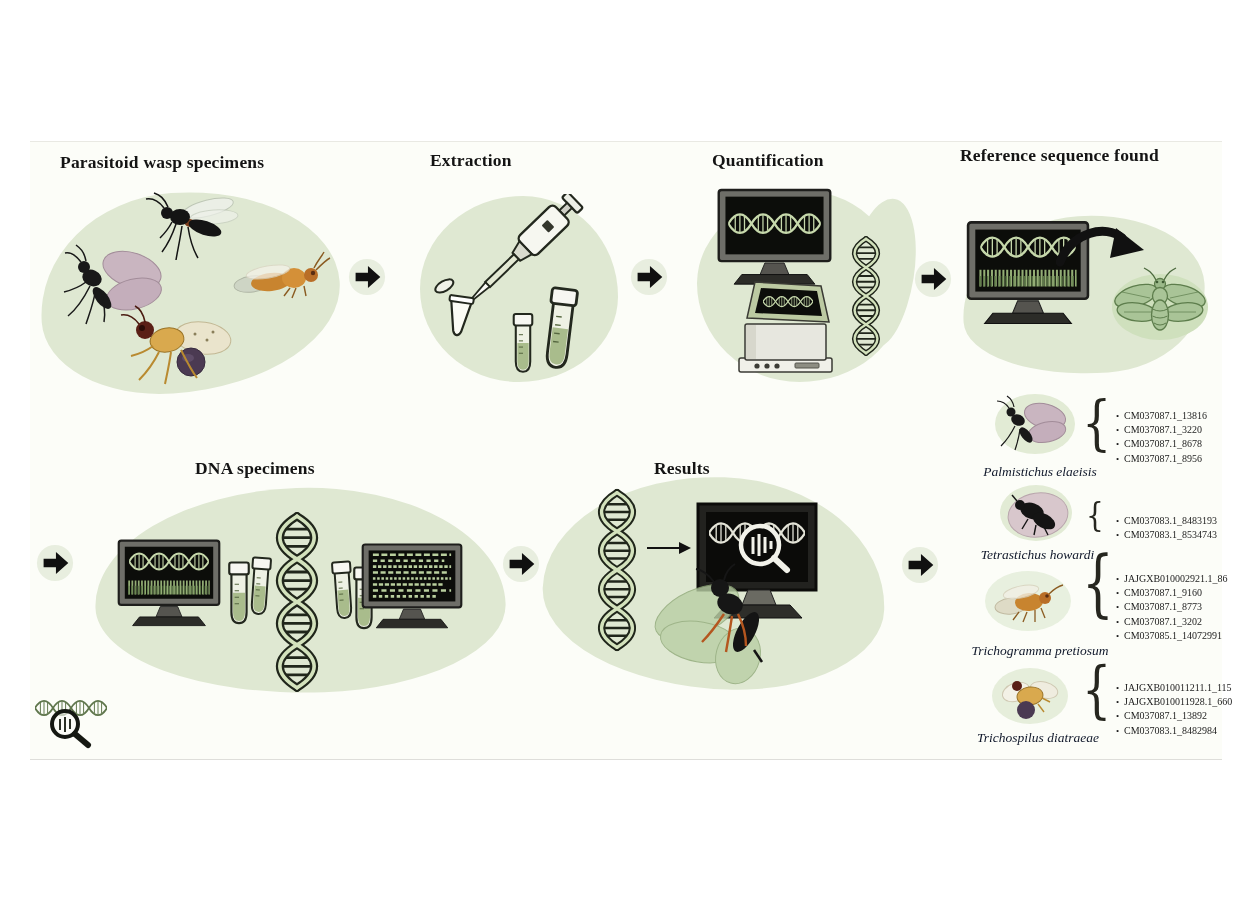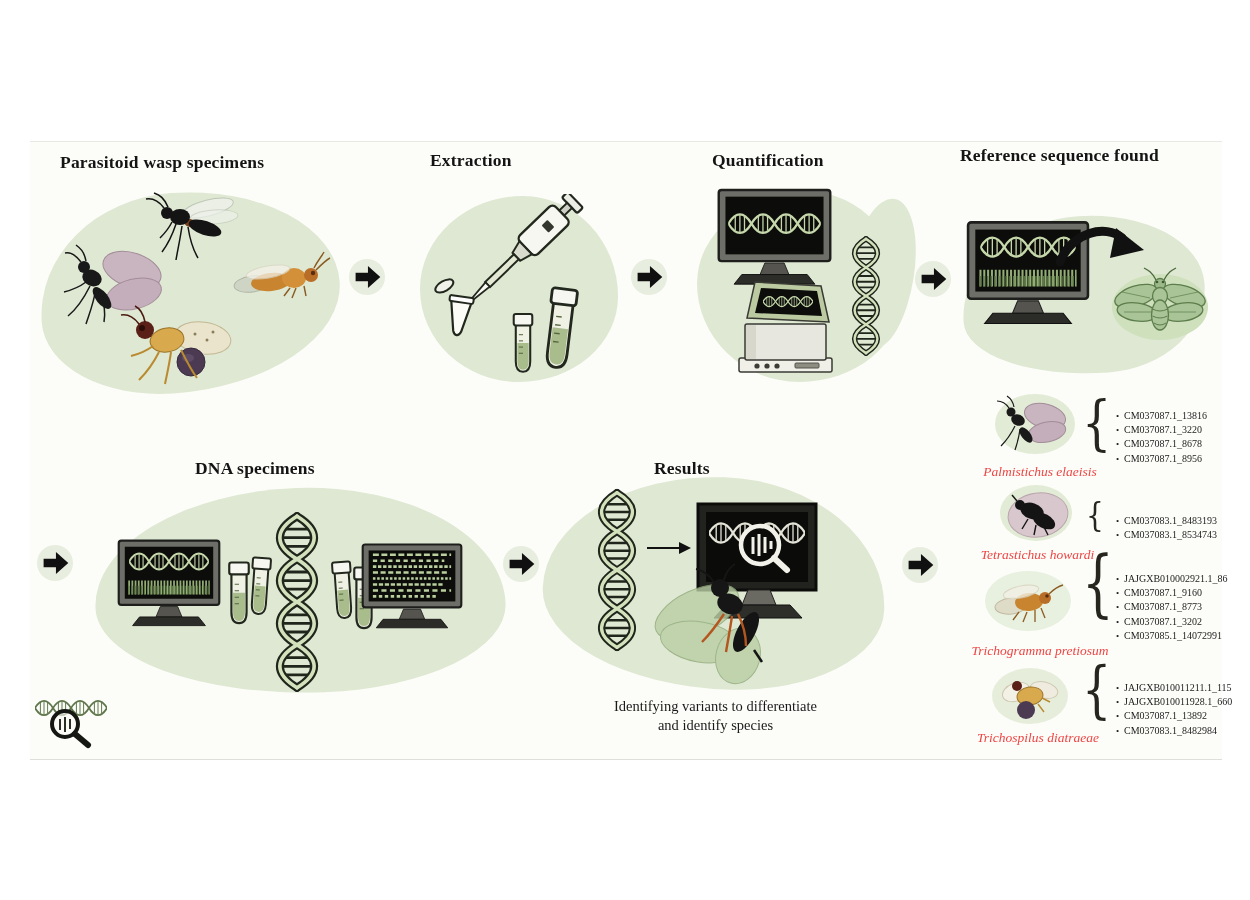--- a/index.html
+++ b/index.html
@@ -5,21 +5,21 @@
   html,body { margin:0; padding:0; background:#ffffff; }
   .figure { position:relative; width:1250px; height:900px; background:#ffffff; overflow:hidden;
             font-family:"Liberation Serif","DejaVu Serif",serif; }
   .abs { position:absolute; }
   .band { position:absolute; left:30px; top:141px; width:1192px; height:617px;
           background:#fcfdf8; border-top:1px solid #e9e9e3; border-bottom:1px solid #dededa; }
   .blob { position:absolute; background:#dfe8d2; }
   .step-title { position:absolute; font-weight:bold; font-size:17.5px; color:#141414;
                 text-align:left; letter-spacing:.2px; line-height:20px; }
   .caption { position:absolute; font-size:14.5px; color:#1a1a1a; text-align:center; line-height:19px; }
-  .species-name { position:absolute; font-style:italic; font-size:13.5px; color:#ef4444;
+  .species-name { position:absolute; font-style:italic; font-size:13.5px; color:#0f172a;
                   text-align:center; white-space:nowrap; }
   .accession-list { position:absolute; margin:12px; padding:0; list-style:none; font-size:10px;
                     line-height:13.2px; color:#1c1c1c; white-space:nowrap; }
   .accession-list li::before { content:"•"; display:inline-block; width:8px; font-size:9px; color:#1c1c1c; }
   .brace { position:absolute; font-family:"DejaVu Serif",serif; color:#26261f; line-height:1; }
   svg { display:block; }
 </style>
 </head>
 <body>
 
@@ -469,24 +469,20 @@
     <ellipse cx="88" cy="44" rx="13" ry="10" transform="rotate(20 88 44)" fill="#161616"></ellipse>
     <ellipse cx="104" cy="72" rx="9" ry="22" transform="rotate(28 104 72)" fill="#141414"></ellipse>
     <line x1="112" y1="90" x2="120" y2="102" stroke="#141414" stroke-width="2.5"></line>
     <g fill="none" stroke="#b4561f" stroke-width="2.4">
       <path d="M82,54 C74,66 68,74 60,82"></path>
         <path d="M90,56 C88,70 86,80 84,92"></path>
         <path d="M96,54 C102,66 104,76 104,86"></path>
     </g>
   </svg>
 
-  <div class="caption" style="left:578px;top:697px;width:275px">
-    <div>Identifying variants to differentiate</div>
-    <div>and identify species</div>
-  </div>
 
   <svg class="abs" style="left:901px;top:546px" width="38" height="38" viewBox="0 0 40 40">
       <use href="#sym-arrow"></use>
     </svg>
 
   <svg class="abs" style="left:33px;top:694px" width="78" height="58" viewBox="0 0 78 58">
     <g color="#60774d">
         <use href="#sym-helix-h" x="2" y="2" width="72" height="24"></use>
       </g>
     <circle cx="32" cy="30" r="13" fill="rgba(250,252,246,.65)" stroke="#151812" stroke-width="4"></circle>

